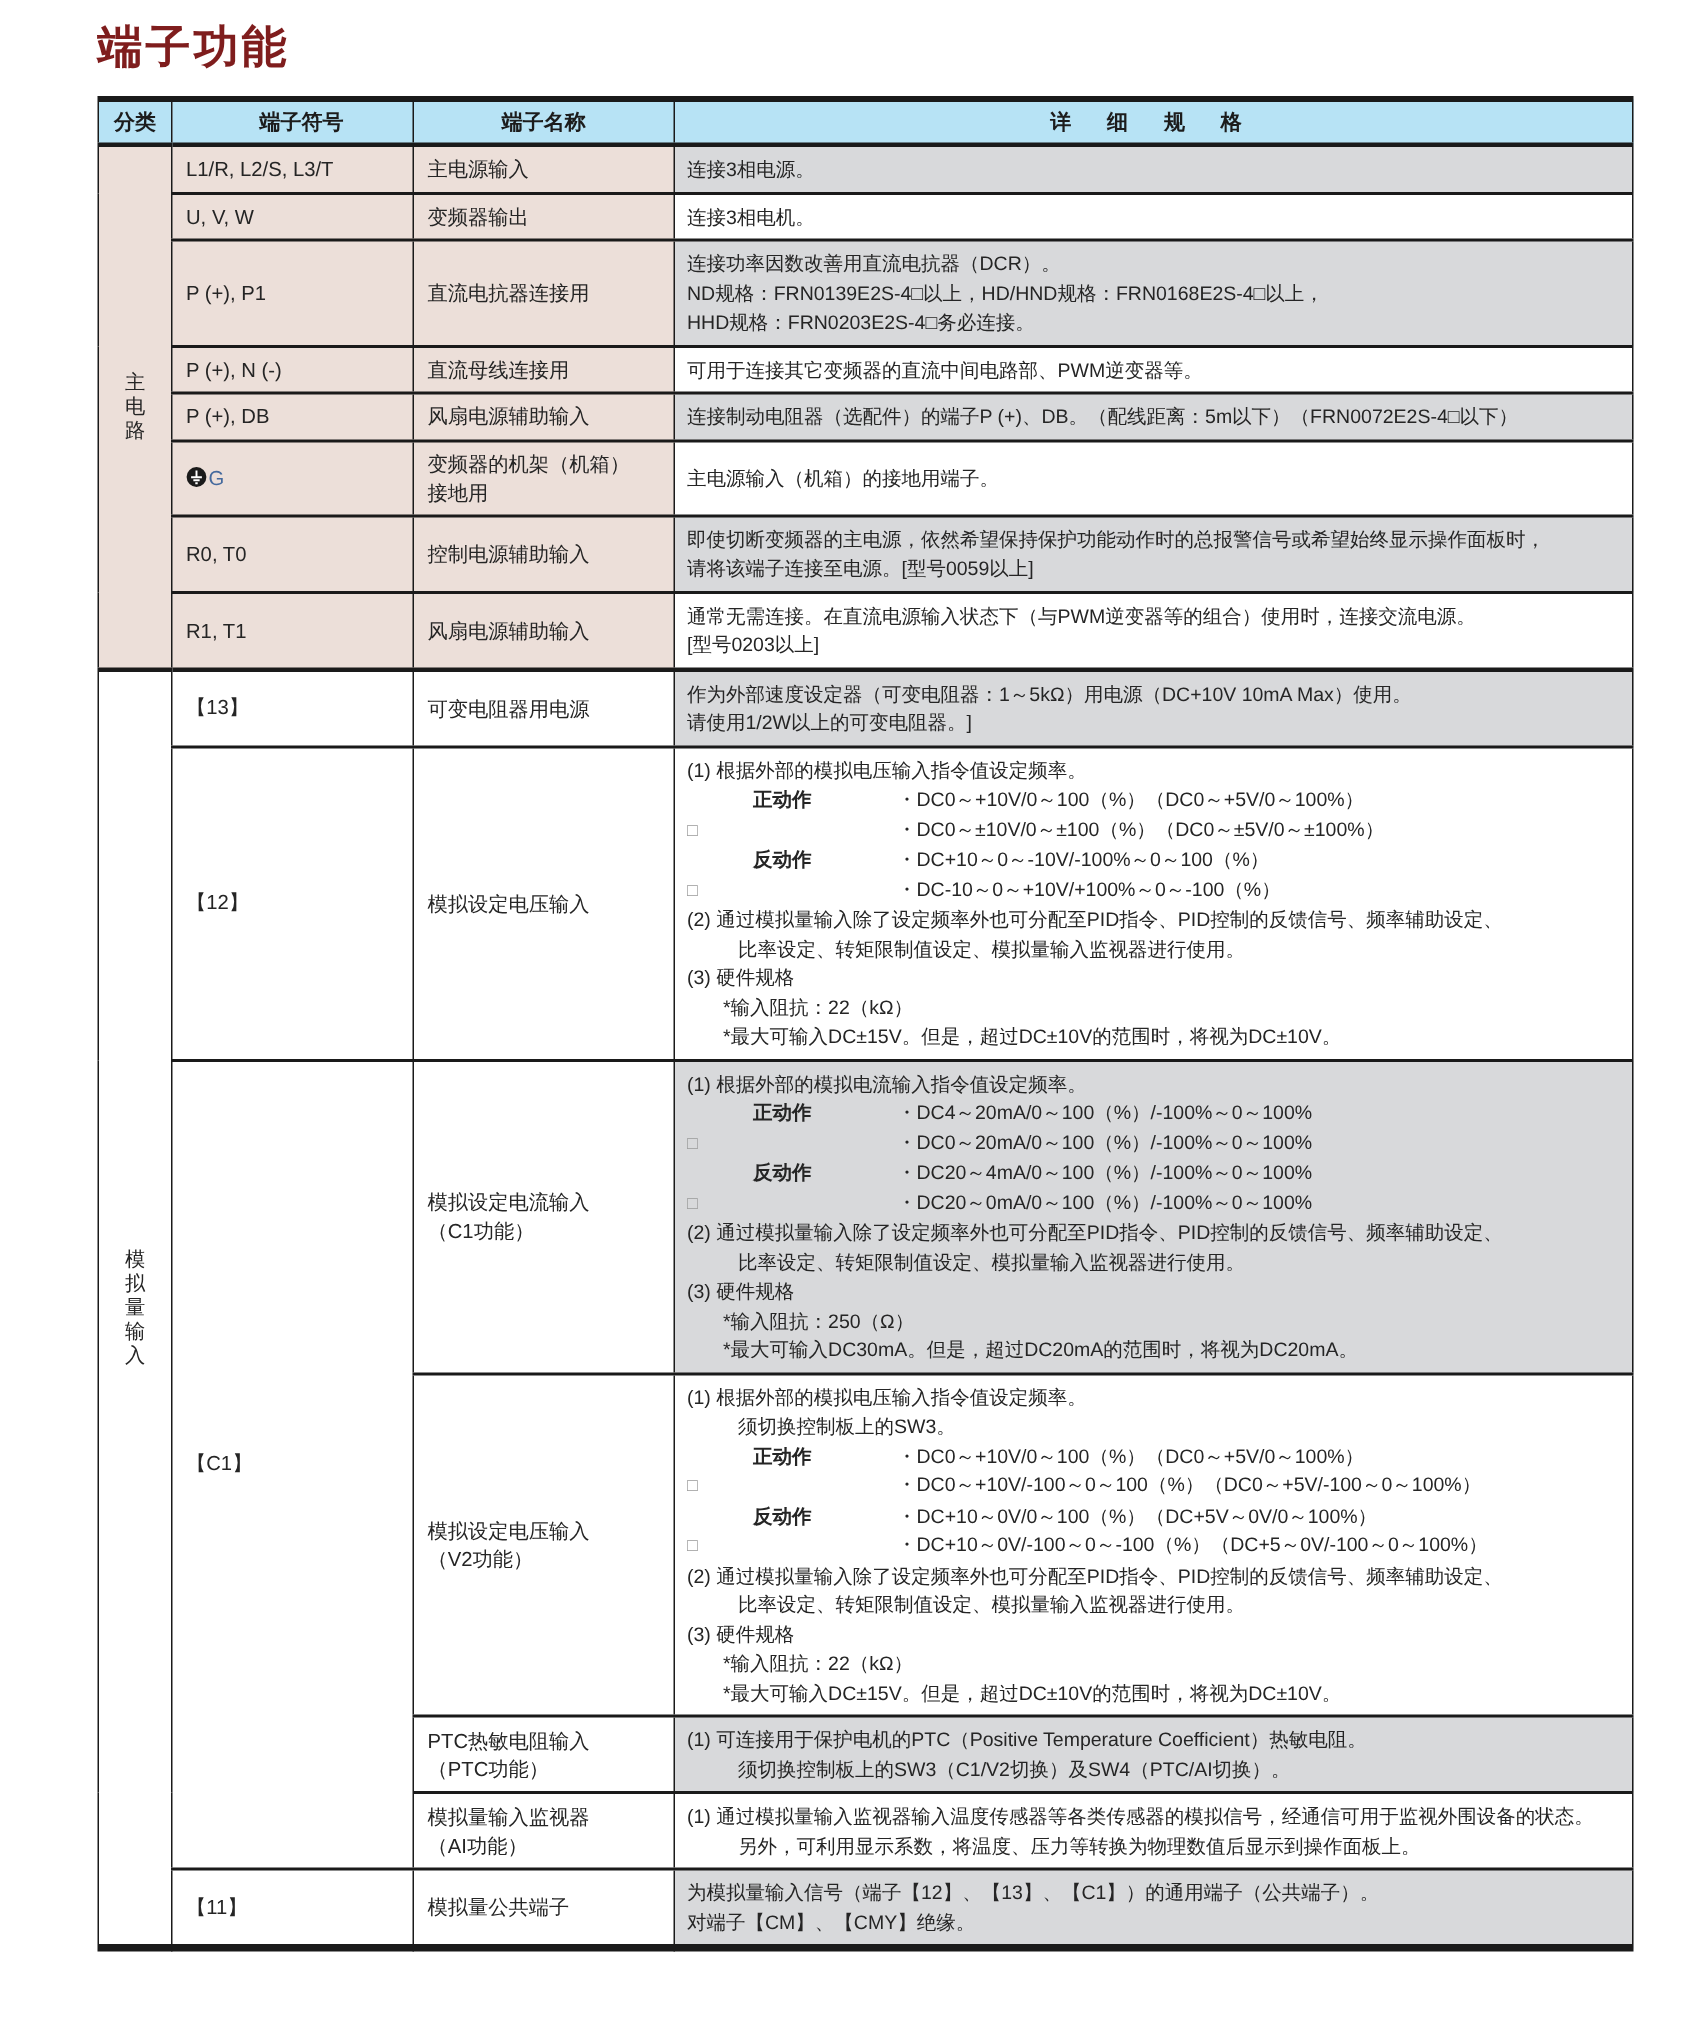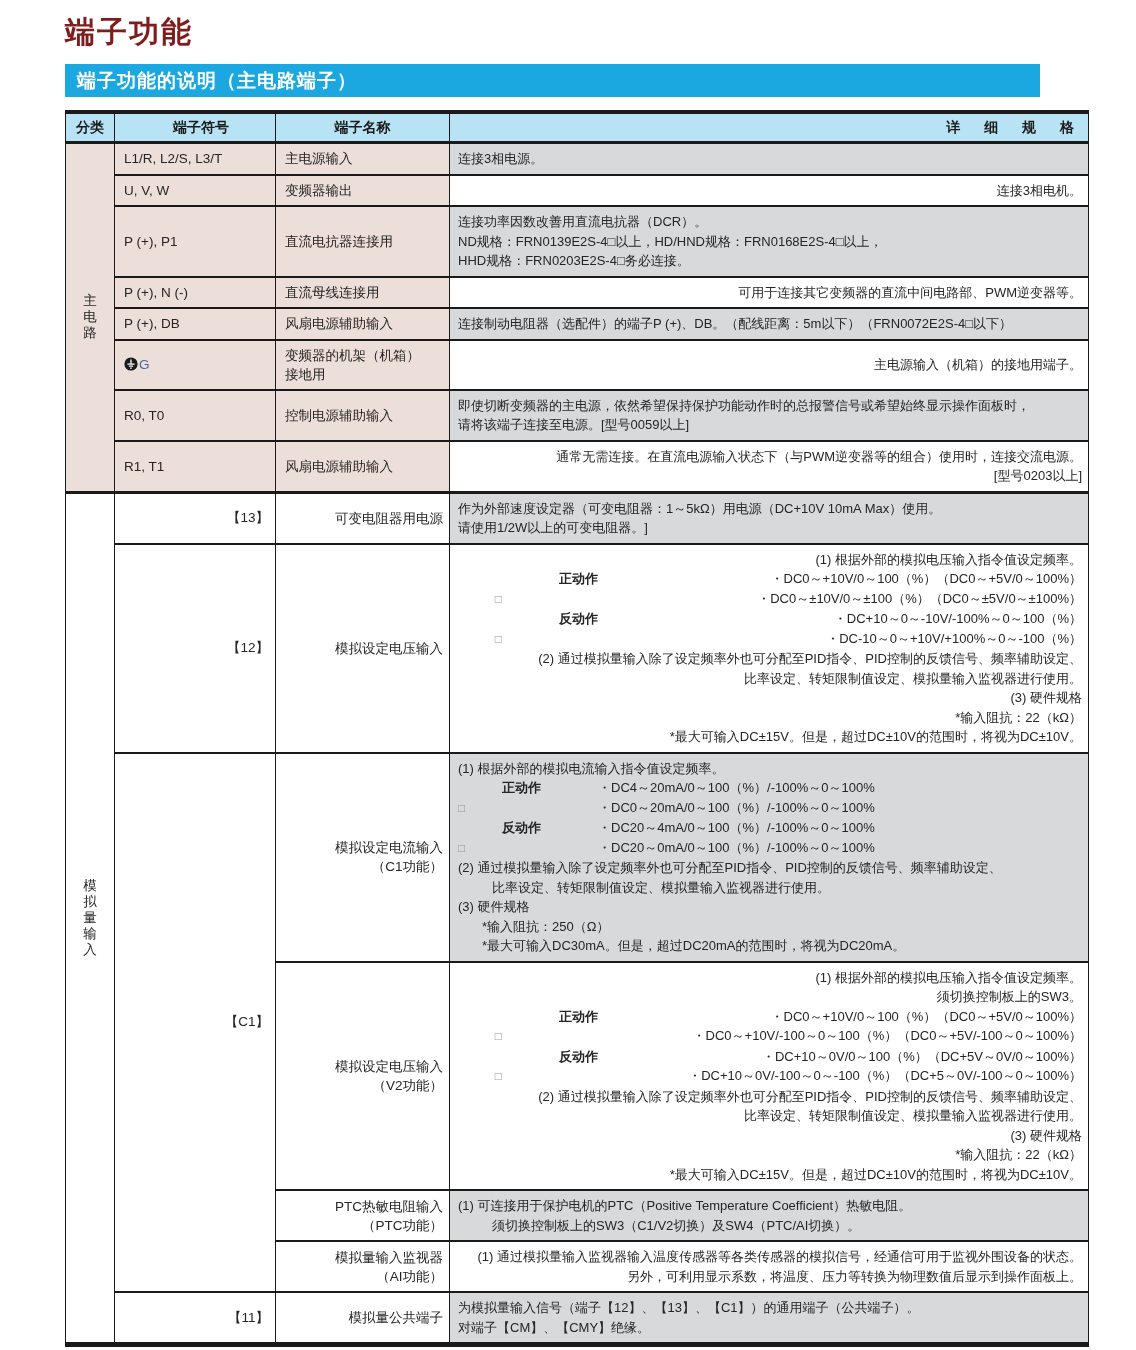--- a/index.html
+++ b/index.html
@@ -26,58 +26,55 @@
     border-bottom:5px solid #1a1a1a;
     border-left:1px solid #1a1a1a;
     border-right:1px solid #1a1a1a;
   }
   th{
     background:#b7e3f5;border:1px solid #1a1a1a;
     border-bottom:3px solid #1a1a1a;
     font-size:14px;font-weight:bold;color:#1c1c1c;
     height:27px;padding:0 4px;margin-left:48px;
   }
-  th.h-spec{letter-spacing:10px;text-align:right;}
+  th.h-spec{letter-spacing:10px;}
   td{
     border:1px solid #1a1a1a;
     border-top-width:2px;border-bottom-width:2px;
     vertical-align:middle;box-sizing:border-box;
     font-size:13px;color:#252525;
     padding:5px 6px;
   }
   .w-cat{width:40px;}
   .w-sym{width:140px;padding-left:16px;}
   .w-name{width:165px;}
   .w-spec{width:630px;}
   td.cat{text-align:center;padding:4px 2px;}
   td.cat .vtxt{line-height:16px;font-size:13.5px;letter-spacing:0;}
   td.sym{font-size:13.5px;padding-left:9px;}
   td.name{font-size:13.5px;padding-left:9px;line-height:19px;}
   td.spec{padding:5px 6px 5px 8px;}
   .bg-pink{background:#ecdfd9;}
   .bg-gray{background:#d8d9db;}
-  .bg-white{background:#ffffff;text-align:right;}
+  .bg-white{background:#ffffff;}
   tr.group-sep td{border-top:3px solid #1a1a1a;}
   .ln{line-height:19.5px;display:flex;align-items:baseline;}
   .ln .tx{flex:1 1 auto;}
   .ln .mk{flex:0 0 44px;color:#9a9a9a;font-size:12px;}
   .ln .lb{flex:0 0 96px;font-weight:bold;}
   .ln.c{padding-left:34px;}
   .ln.s{padding-left:24px;}
   .g-letter{color:#44699d;font-size:13.5px;}
   .gnd{vertical-align:-2px;margin-right:1px;}
 </style>
 </head>
 <body>
 
 <div class="page">
   <h1 class="page-title">端子功能</h1>
-  <div class="section-bar">
-    <span>端子功能的说明（主电路端子）</span>
-  </div>
   <table class="spec" id="spec-table">
       <thead>
         <tr>
           <th class="w-cat">分类</th>
           <th class="w-sym">端子符号</th>
           <th class="w-name">端子名称</th>
           <th class="w-spec h-spec">详 细 规 格</th>
         </tr>
       </thead>
       <tbody>

